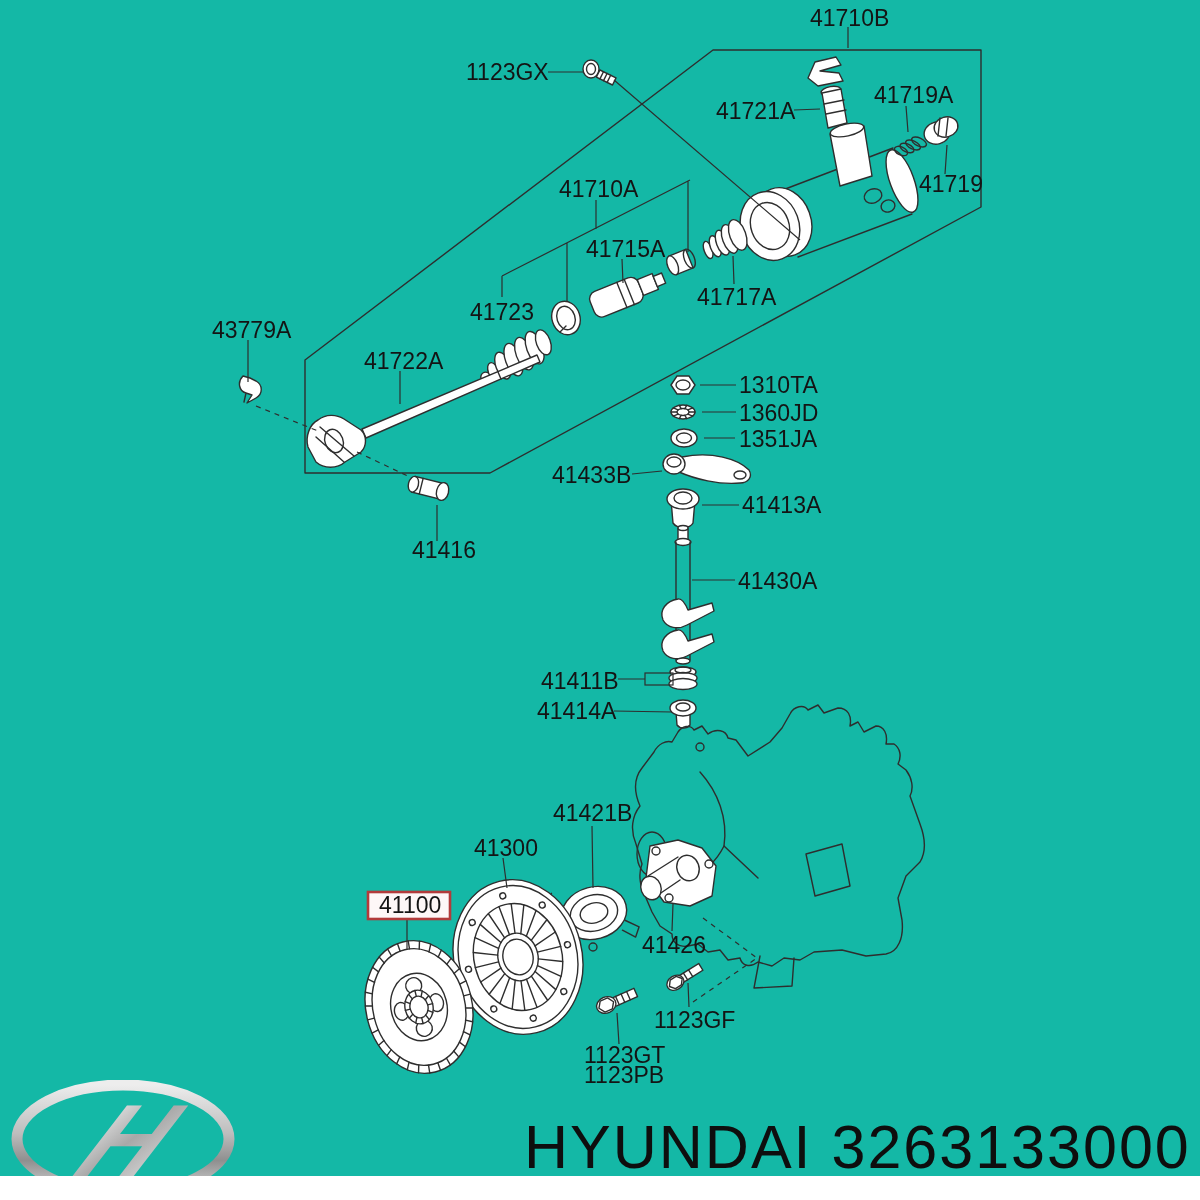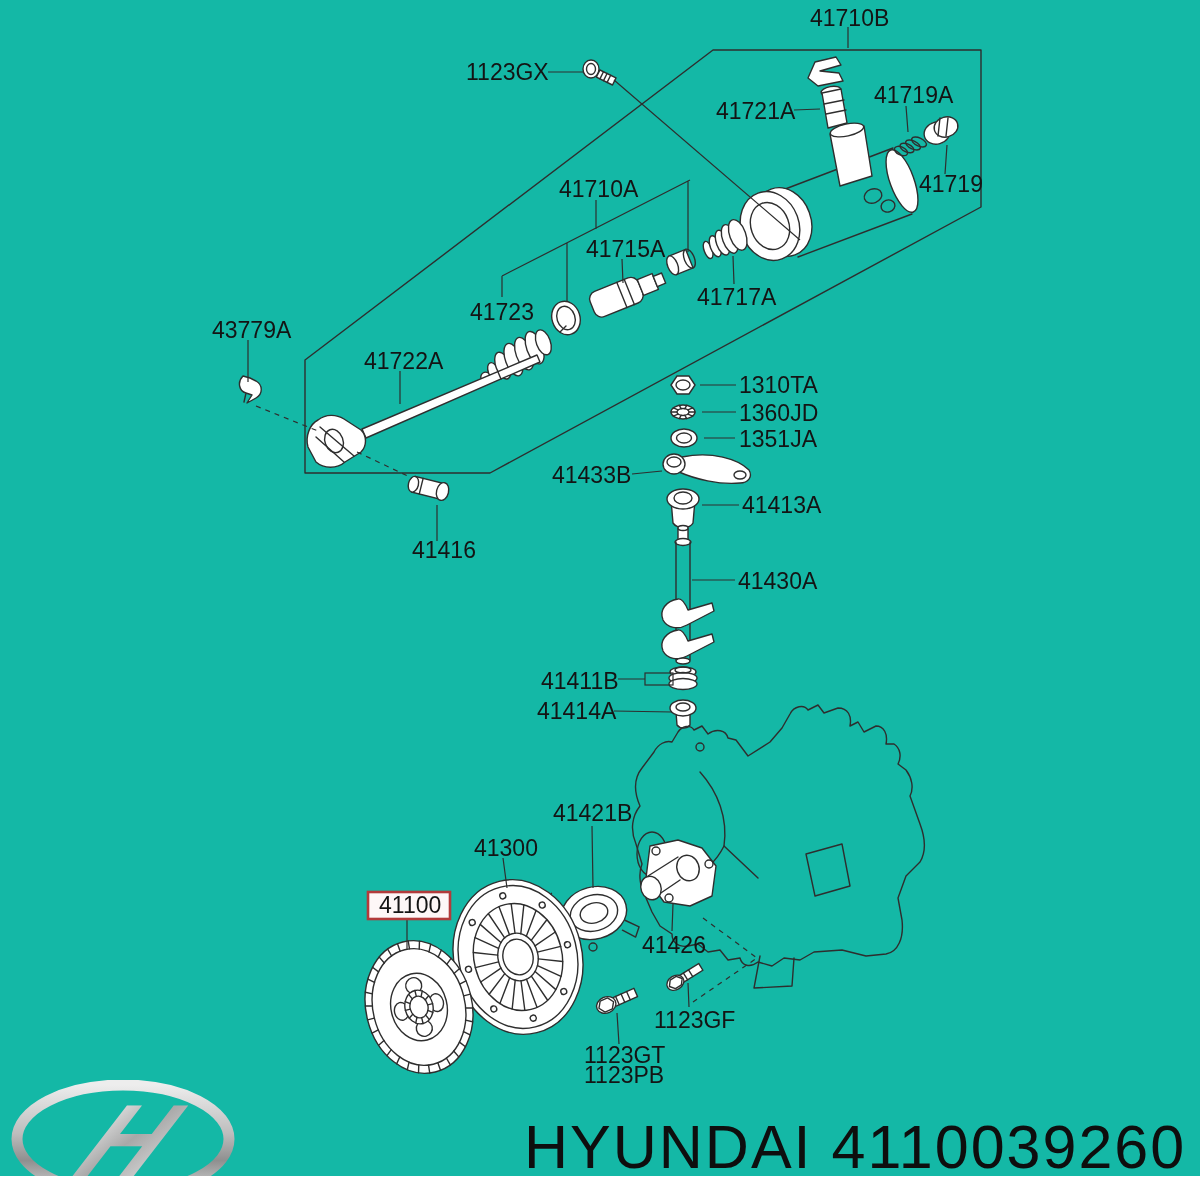--- a/index.html
+++ b/index.html
@@ -402,15 +402,15 @@
         <stop offset="1" stop-color="#dcdcdc"></stop>
       </linearGradient>
     </defs>
     <ellipse cx="115" cy="59" rx="106" ry="54" fill="none" stroke="url(#silver1)" stroke-width="11"></ellipse>
     <text x="0" y="0" transform="translate(121,60) skewX(-30)" text-anchor="middle" font-family="Liberation Sans, sans-serif" font-size="104" font-weight="bold" font-style="italic" fill="url(#silver2)" dy="37">H</text>
   </svg>
 
   <div class="footer">
     <span>HYUNDAI</span>
     <span> </span>
-    <span>4110039260</span>
+    <span>3263133000</span>
   </div>
 </div>
 
 </body></html>

